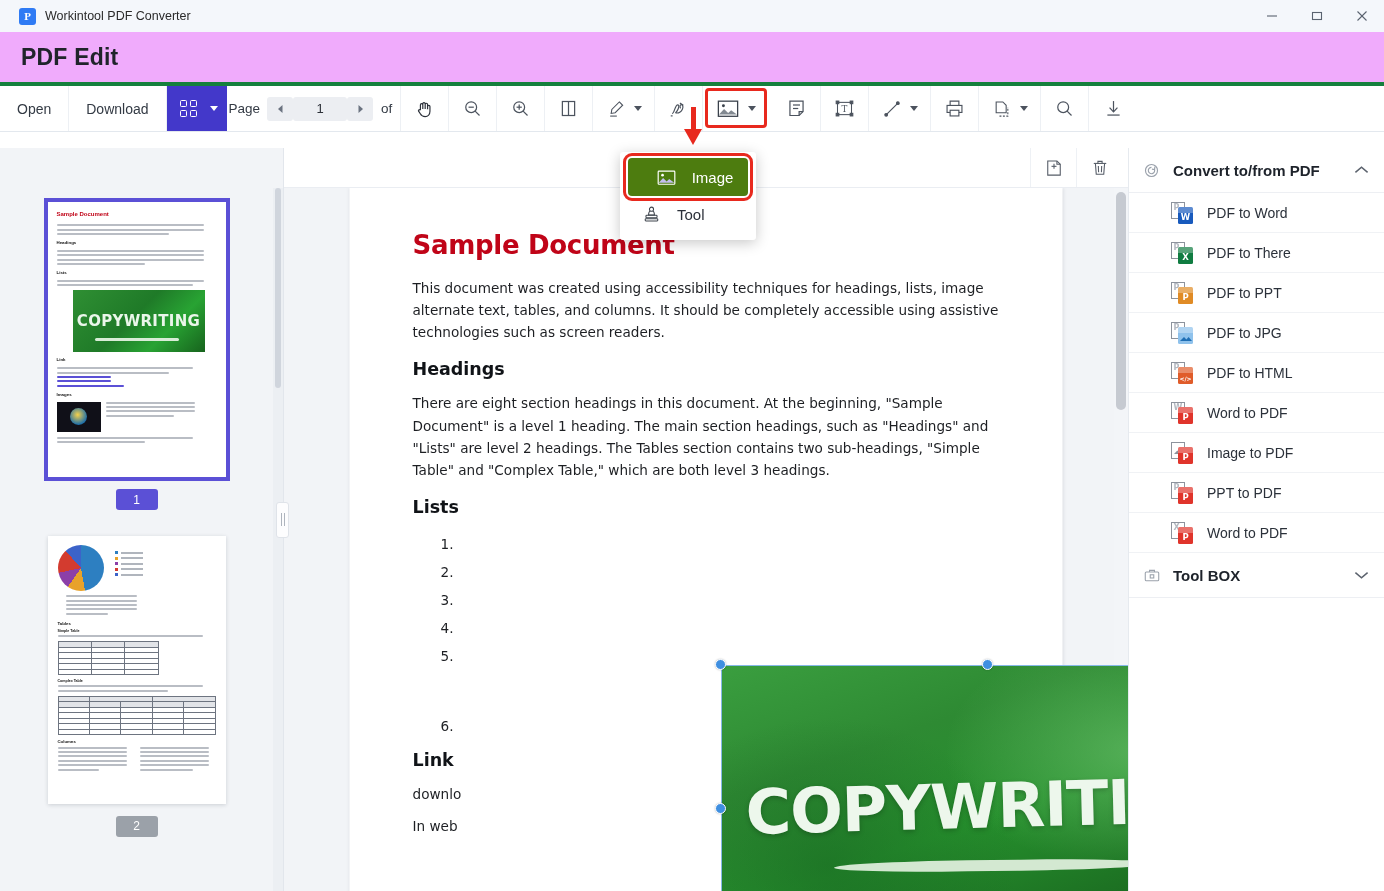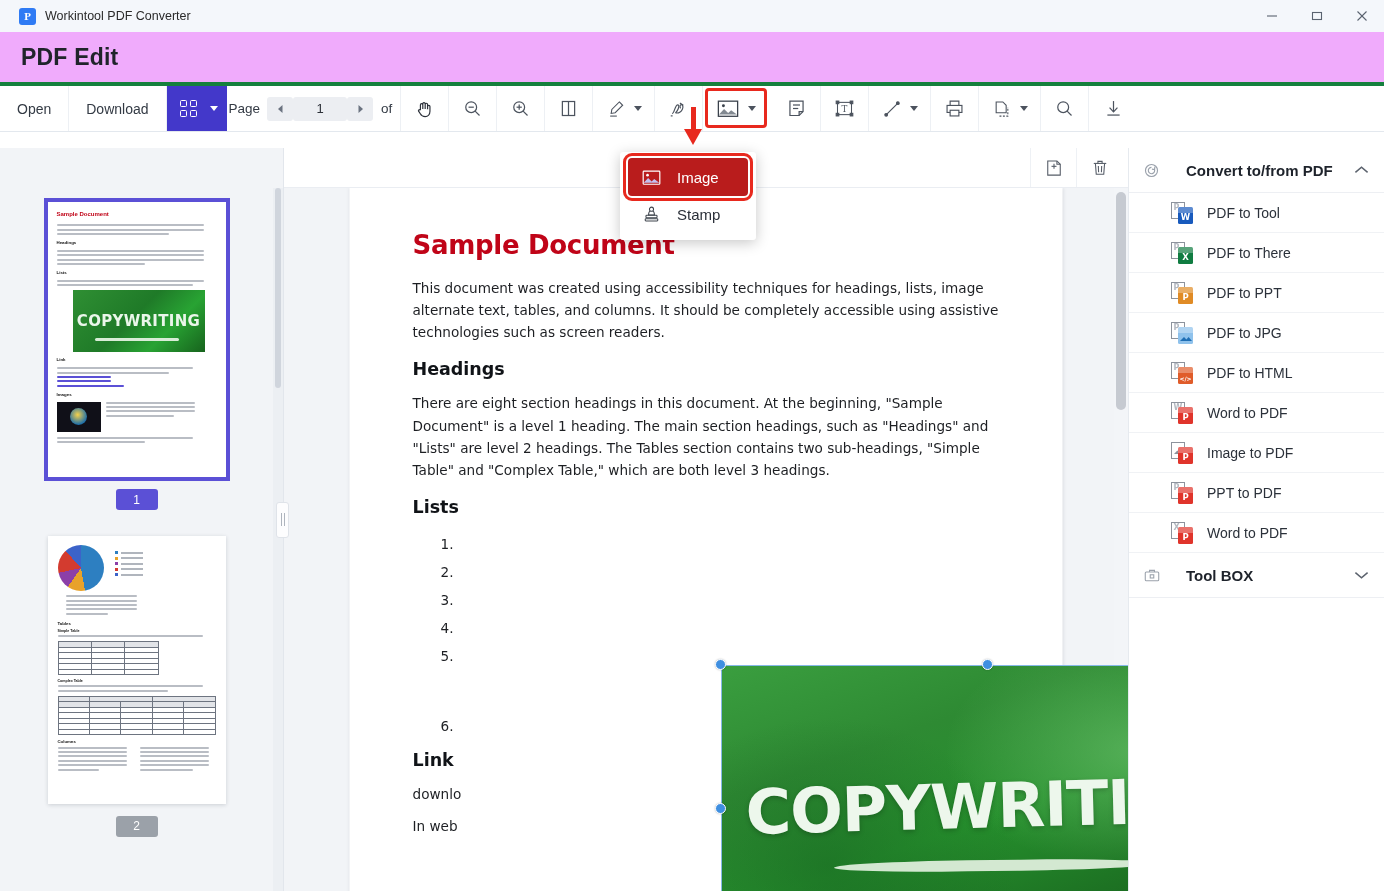--- a/index.html
+++ b/index.html
@@ -120,23 +120,23 @@
     box-shadow: 0 3px 14px rgba(0,0,0,.22);
     border-radius: 3px; z-index: 30; padding: 6px 0 8px 0;
   }
   .dd-item {
     display: flex; align-items: center; height: 36px;
     padding-left: 22px; font-size: 15px; color: #2b3039; cursor: pointer;
   }
   .dd-item .dd-ico { width: 22px; display:flex; align-items:center; }
   .dd-item .dd-lbl { margin-left: 13px; }
   .dd-item.selected {
-    background: #b91c1c; color: #fff; margin: 0 8px;
+    background: #4d7c0f; color: #fff; margin: 0 8px;
     border-radius: 4px; padding-left: 14px; height: 38px;
-    outline: 3px solid #e8291e; outline-offset: 2px;
+    outline: 3px solid #e8291e; outline-offset: 2px; justify-content: center;
   }
 
   
   .workspace {
     position: absolute; left: 0; top: 148px; right: 0; bottom: 0;
     display: flex;
   }
 
   
   .thumb-pane {
@@ -331,21 +331,21 @@
     position: absolute; bottom: 3px; left: 3px; color: #6a717c; font-size: 9px;
   }
 
   
   .right-panel {
     width: 256px; flex: none; background: #fff;
     border-left: 1px solid #e6eaef; position: relative;
   }
   .rp-section-head {
     height: 45px; display: flex; align-items: center; padding: 0 15px 0 14px;
-    border-bottom: 1px solid #edeff3; cursor: pointer; gap: 13px;
+    border-bottom: 1px solid #edeff3; cursor: pointer;
   }
   .rp-section-head .rp-ico { width: 21px; color: #8a919b; display:flex; }
   .rp-section-head .rp-title {
     flex: 1; margin-left: 9px; font-size: 15px; font-weight: bold; color: #1e232b;
   }
   .rp-chev { color: #5b626d; }
   .rp-item {
     height: 40px; display: flex; align-items: center;
     padding-left: 42px; border-bottom: 1px solid #f0f2f5;
     font-size: 14px; color: #2b313a; cursor: pointer;
@@ -556,21 +556,21 @@
   </div>
   <div class="dd-item">
     <span class="dd-ico">
       <svg width="19" height="19" viewBox="0 0 24 24" fill="none" stroke="#3e444d" stroke-width="1.3">
         <circle cx="12" cy="5.3" r="2.6"></circle>
         <path d="M9.7 7.6c-.9 1.4-1.4 3-1.4 5.1h7.4c0-2.1-.5-3.7-1.4-5.1"></path>
         <rect x="5" y="12.9" width="14" height="3.1" rx="1"></rect>
         <rect x="4" y="17.5" width="16" height="2.6" rx="1"></rect>
       </svg>
     </span>
-    <span class="dd-lbl">Stamp</span>
+    <span class="dd-lbl">Tool</span>
   </div>
 </div>
 
 <div class="workspace">
 
   <div class="thumb-pane">
 
     <div class="thumb-scroll">
 
       <div class="thumb-item">
@@ -851,21 +851,21 @@
       </span>
     </div>
 
     <div class="rp-item">
       <span class="fi">
         <span class="back">
             <b>P</b>
           </span>
           <span class="front" style="background:#185abd">W</span>
       </span>
-      <span>PDF to Tool</span>
+      <span>PDF to Word</span>
     </div>
     <div class="rp-item">
       <span class="fi">
         <span class="back">
             <b>P</b>
           </span>
           <span class="front" style="background:#107c41">X</span>
       </span>
       <span>PDF to There</span>
     </div>

